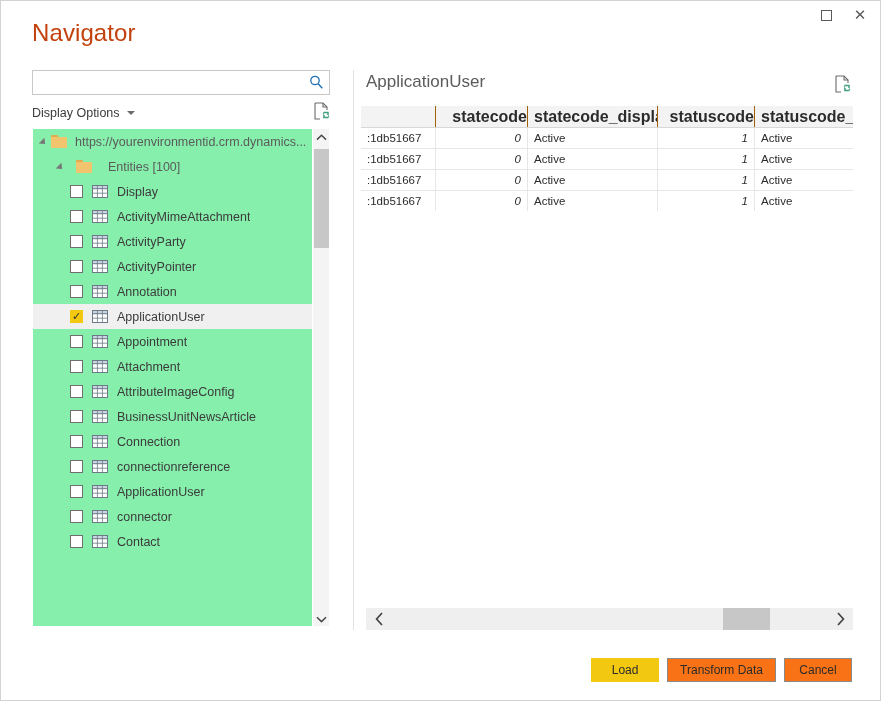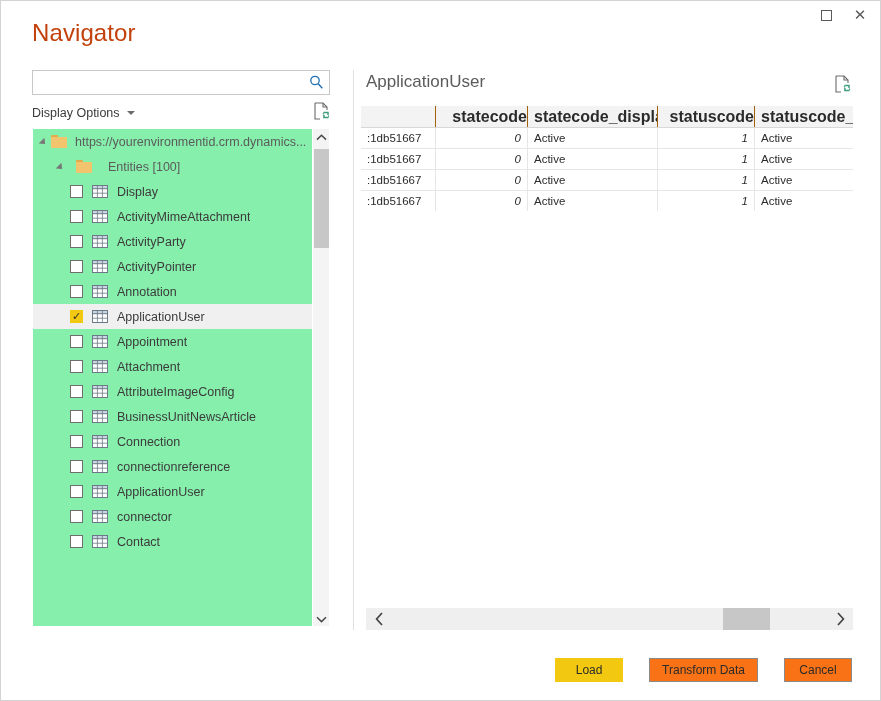--- a/index.html
+++ b/index.html
@@ -374,21 +374,21 @@
     background: #c7c7c7;
     cursor: default;
   }
 
   
   #footer {
     position: absolute;
     right: 28px;
     bottom: 18px;
     display: flex;
-    gap: 26px;
+    gap: 8px;
   }
   .btn {
     height: 24px;
     min-width: 68px;
     padding: 0 12px;
     font-size: 12px;
     font-family: "Liberation Sans", sans-serif;
     color: #2b2b2b;
     background: #f97316;
     border: 1px solid #8a8a8a;

